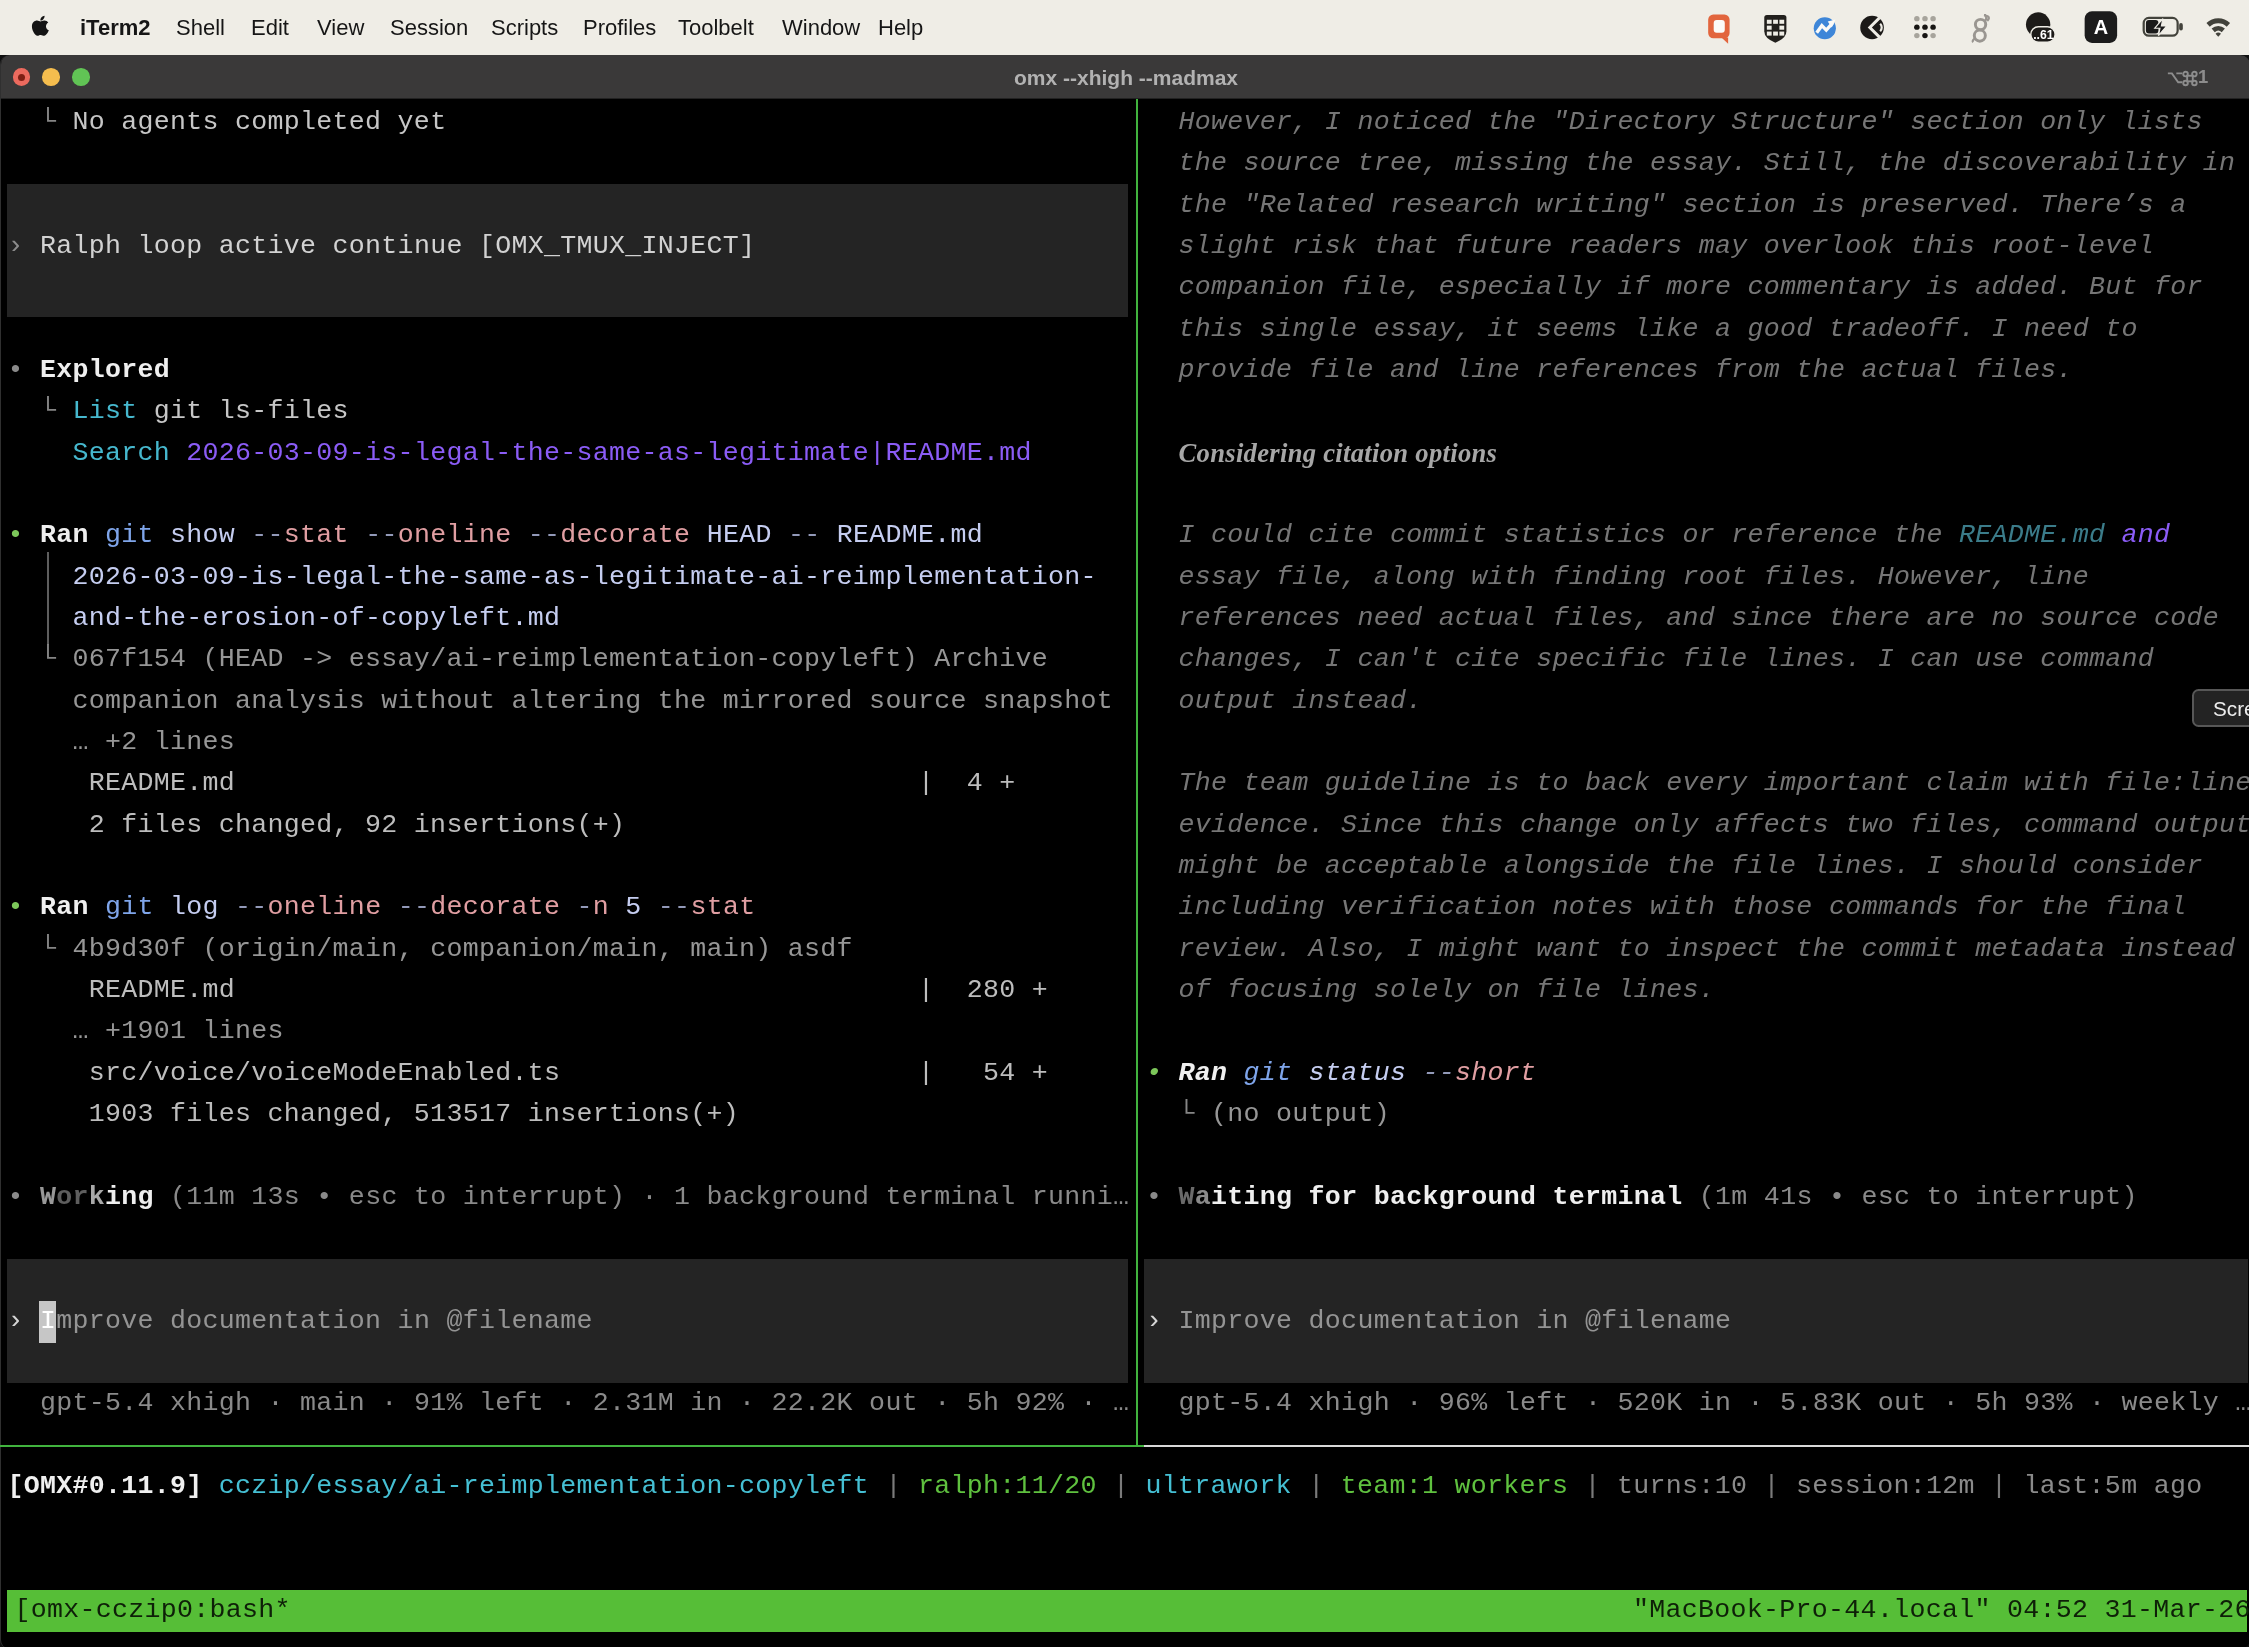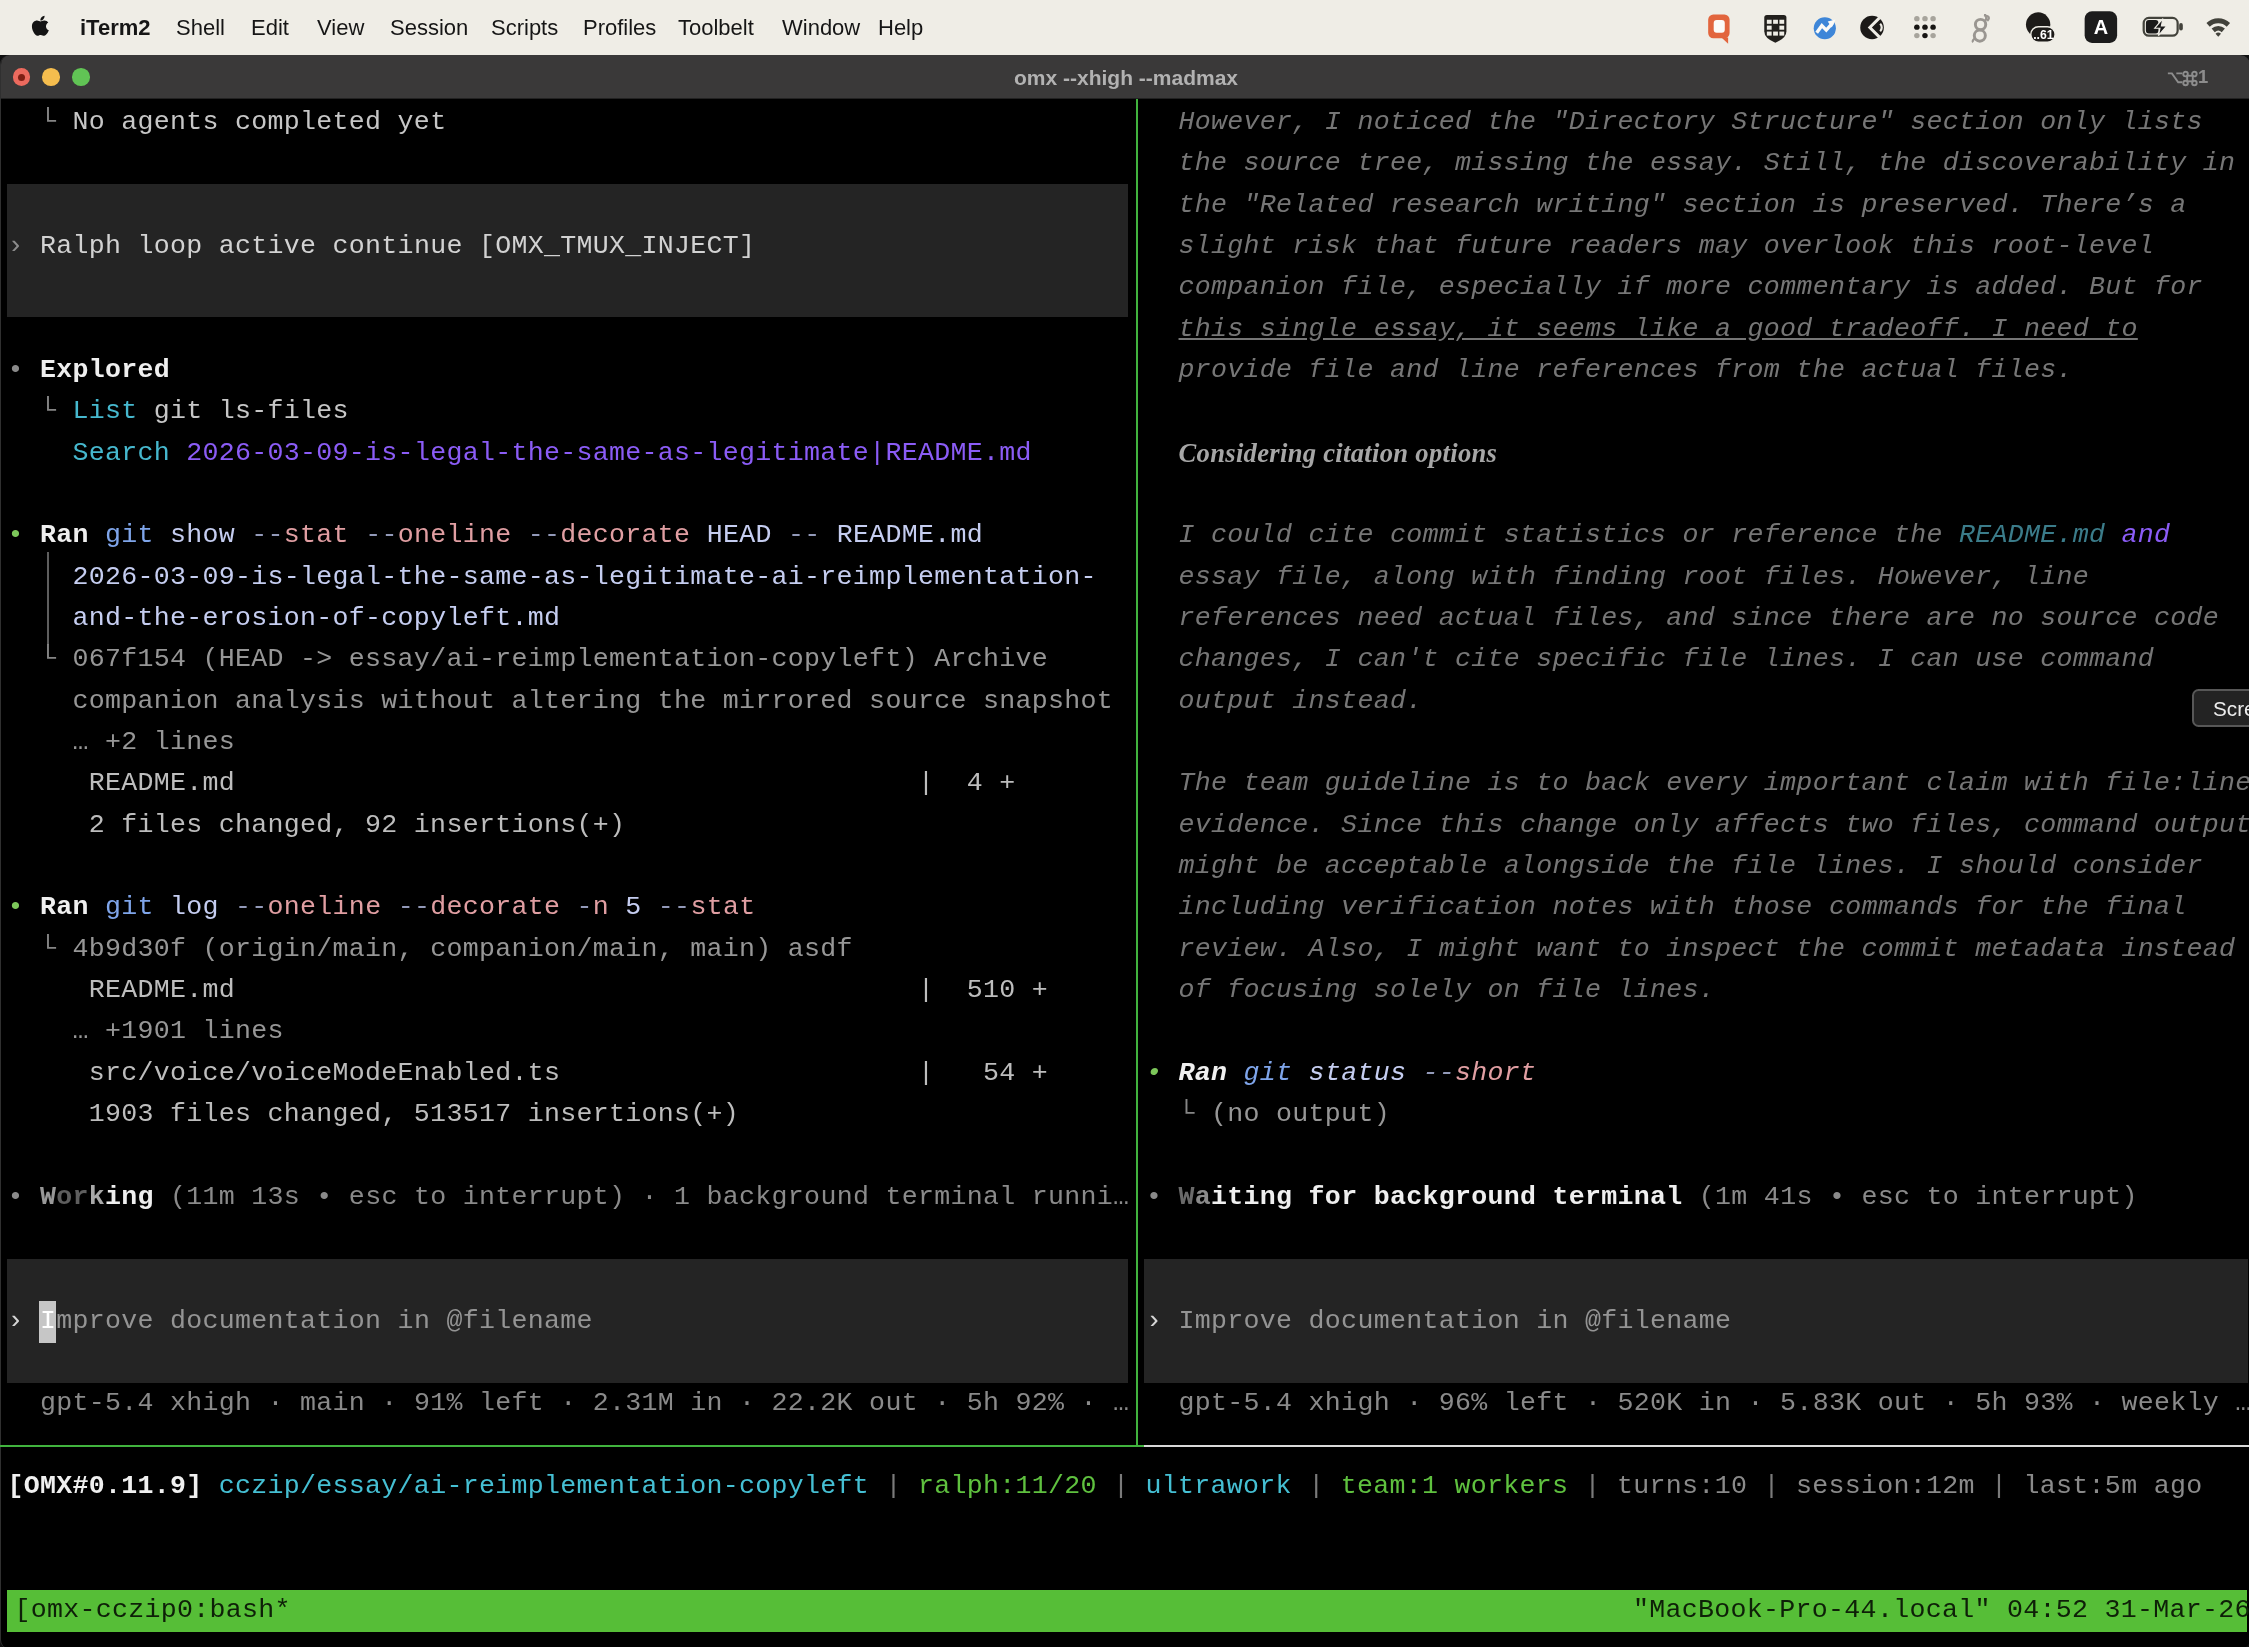--- a/index.html
+++ b/index.html
@@ -155,36 +155,36 @@
 <div class="tl" style="left:7.4px;top:515px;"><span style="color:#7cc75a;">• </span><span style="color:#efefef;font-weight:bold;">Ran</span> <span style="color:#7fa5ea;">git</span><span style="color:#c5cdf0;"> show </span><span style="color:#9299b8;">--</span><span style="color:#e09ea2;">stat</span> <span style="color:#9299b8;">--</span><span style="color:#e09ea2;">oneline</span> <span style="color:#9299b8;">--</span><span style="color:#e09ea2;">decorate</span><span style="color:#c5cdf0;"> HEAD </span><span style="color:#9299b8;">--</span><span style="color:#c5cdf0;"> README.md</span></div>
 <div class="tl" style="left:7.4px;top:557px;">    <span style="color:#c5cdf0;">2026-03-09-is-legal-the-same-as-legitimate-ai-reimplementation-</span></div>
 <div class="tl" style="left:7.4px;top:598px;">    <span style="color:#c5cdf0;">and-the-erosion-of-copyleft.md</span></div>
 <div class="tl" style="left:7.4px;top:639px;"><span style="color:#858585;">  └ </span><span style="color:#969696;">067f154 (HEAD -&gt; essay/ai-reimplementation-copyleft) Archive</span></div>
 <div class="tl" style="left:7.4px;top:681px;">    <span style="color:#969696;">companion analysis without altering the mirrored source snapshot</span></div>
 <div class="tl" style="left:7.4px;top:722px;">    <span style="color:#969696;">… +2 lines</span></div>
 <div class="tl" style="left:7.4px;top:763px;">     <span style="color:#bdbdbd;">README.md                                          |  4 +</span></div>
 <div class="tl" style="left:7.4px;top:805px;">     <span style="color:#bdbdbd;">2 files changed, 92 insertions(+)</span></div>
 <div class="tl" style="left:7.4px;top:887px;"><span style="color:#7cc75a;">• </span><span style="color:#efefef;font-weight:bold;">Ran</span> <span style="color:#7fa5ea;">git</span><span style="color:#c5cdf0;"> log </span><span style="color:#9299b8;">--</span><span style="color:#e09ea2;">oneline</span> <span style="color:#9299b8;">--</span><span style="color:#e09ea2;">decorate</span> <span style="color:#9299b8;">-</span><span style="color:#e09ea2;">n</span><span style="color:#c5cdf0;"> 5 </span><span style="color:#9299b8;">--</span><span style="color:#e09ea2;">stat</span></div>
 <div class="tl" style="left:7.4px;top:929px;"><span style="color:#858585;">  └ </span><span style="color:#969696;">4b9d30f (origin/main, companion/main, main) asdf</span></div>
-<div class="tl" style="left:7.4px;top:970px;">     <span style="color:#bdbdbd;">README.md                                          |  510 +</span></div>
+<div class="tl" style="left:7.4px;top:970px;">     <span style="color:#bdbdbd;">README.md                                          |  280 +</span></div>
 <div class="tl" style="left:7.4px;top:1011px;">    <span style="color:#969696;">… +1901 lines</span></div>
 <div class="tl" style="left:7.4px;top:1053px;">     <span style="color:#bdbdbd;">src/voice/voiceModeEnabled.ts                      |   54 +</span></div>
 <div class="tl" style="left:7.4px;top:1094px;">     <span style="color:#bdbdbd;">1903 files changed, 513517 insertions(+)</span></div>
 <div class="tl" style="left:7.4px;top:1177px;"><span style="color:#8a8a8a;">• </span><span style="color:#989898;font-weight:bold;">W</span><span style="color:#5e5e5e;font-weight:bold;">or</span><span style="color:#a8a8a8;font-weight:bold;">k</span><span style="color:#efefef;font-weight:bold;">ing</span><span style="color:#8a8a8a;"> (11m 13s • esc to interrupt) · 1 background terminal runni…</span></div>
 <div class="tl" style="left:7.4px;top:1301px;"><span style="color:#d6d6d6;">› </span><span style="color:#ffffff;">I</span><span style="color:#949494;">mprove documentation in @filename</span></div>
 <div class="tl" style="left:7.4px;top:1383px;">  <span style="color:#8a8a8a;">gpt-5.4 xhigh · main · 91% left · 2.31M in · 22.2K out · 5h 92% · …</span></div>
 <div class="tl" style="left:7.4px;top:1466px;"><span style="color:#f0f0f0;font-weight:bold;">[OMX#0.11.9]</span> <span style="color:#45bfd3;">cczip/essay/ai-reimplementation-copyleft</span><span style="color:#7a7a7a;"> | </span><span style="color:#5fc13f;">ralph:11/20</span><span style="color:#7a7a7a;"> | </span><span style="color:#45bfd3;">ultrawork</span><span style="color:#7a7a7a;"> | </span><span style="color:#5fc13f;">team:1 workers</span><span style="color:#7a7a7a;"> | </span><span style="color:#8a8a8a;">turns:10</span><span style="color:#7a7a7a;"> | </span><span style="color:#8a8a8a;">session:12m</span><span style="color:#7a7a7a;"> | </span><span style="color:#8a8a8a;">last:5m ago</span></div>
 <div class="tl" style="left:14.4px;top:1590px;"><span style="color:#0e2008;">[omx-cczip0:bash*</span></div>
 <div class="tl" style="left:1633px;top:1590px;"><span style="color:#0e2008;">"MacBook-Pro-44.local" 04:52 31-Mar-26</span></div>
 <div class="tl" style="left:1146px;top:102px;">  <span style="color:#767676;font-style:italic;">However, I noticed the "Directory Structure" section only lists</span></div>
 <div class="tl" style="left:1146px;top:143px;">  <span style="color:#767676;font-style:italic;">the source tree, missing the essay. Still, the discoverability in</span></div>
 <div class="tl" style="left:1146px;top:185px;">  <span style="color:#767676;font-style:italic;">the "Related research writing" section is preserved. There’s a</span></div>
 <div class="tl" style="left:1146px;top:226px;">  <span style="color:#767676;font-style:italic;">slight risk that future readers may overlook this root-level</span></div>
 <div class="tl" style="left:1146px;top:267px;">  <span style="color:#767676;font-style:italic;">companion file, especially if more commentary is added. But for</span></div>
-<div class="tl" style="left:1146px;top:309px;">  <span style="color:#767676;font-style:italic;text-decoration:underline;">this single essay, it seems like a good tradeoff. I need to</span></div>
+<div class="tl" style="left:1146px;top:309px;">  <span style="color:#767676;font-style:italic;">this single essay, it seems like a good tradeoff. I need to</span></div>
 <div class="tl" style="left:1146px;top:350px;">  <span style="color:#767676;font-style:italic;">provide file and line references from the actual files.</span></div>
 <div class="tl" style="left:1146px;top:433px;">  <span style="color:#a6a6a6;font-weight:bold;font-style:italic;font-family:Liberation Serif, serif;">Considering citation options</span></div>
 <div class="tl" style="left:1146px;top:515px;">  <span style="color:#767676;font-style:italic;">I could cite commit statistics or reference the </span><span style="color:#3b7c8a;font-style:italic;">README.md</span><span style="color:#8b5cf6;font-style:italic;"> and</span></div>
 <div class="tl" style="left:1146px;top:557px;">  <span style="color:#767676;font-style:italic;">essay file, along with finding root files. However, line</span></div>
 <div class="tl" style="left:1146px;top:598px;">  <span style="color:#767676;font-style:italic;">references need actual files, and since there are no source code</span></div>
 <div class="tl" style="left:1146px;top:639px;">  <span style="color:#767676;font-style:italic;">changes, I can't cite specific file lines. I can use command</span></div>
 <div class="tl" style="left:1146px;top:681px;">  <span style="color:#767676;font-style:italic;">output instead.</span></div>
 <div class="tl" style="left:1146px;top:763px;">  <span style="color:#767676;font-style:italic;">The team guideline is to back every important claim with file:line</span></div>
 <div class="tl" style="left:1146px;top:805px;">  <span style="color:#767676;font-style:italic;">evidence. Since this change only affects two files, command output</span></div>
 <div class="tl" style="left:1146px;top:846px;">  <span style="color:#767676;font-style:italic;">might be acceptable alongside the file lines. I should consider</span></div>

